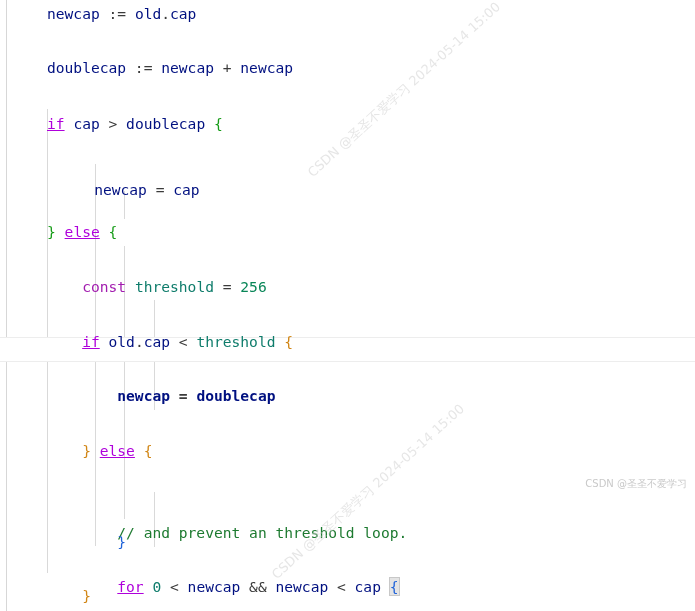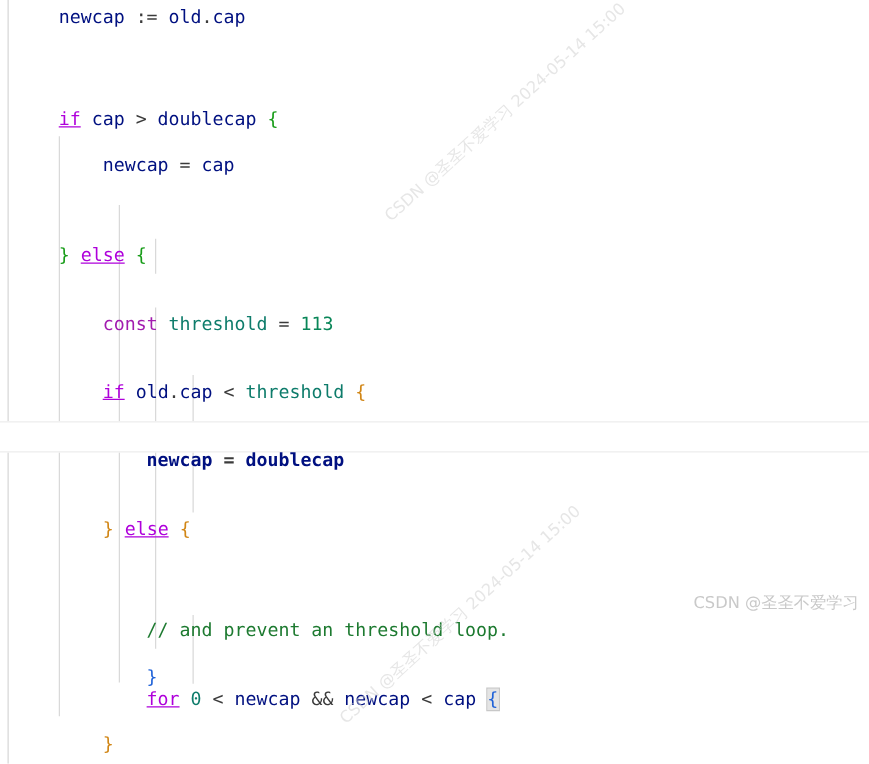--- a/index.html
+++ b/index.html
@@ -102,21 +102,21 @@
     opacity: 0.55;
     pointer-events: none;
     user-select: none;
   }
   #wm-corner {
     position: absolute;
     right: 8px;
     bottom: 6px;
     color: #c9c9c9;
     font-family: "DejaVu Sans", "Liberation Sans", sans-serif;
-    font-size: 13px;
+    font-size: 10px;
     white-space: nowrap;
     pointer-events: none;
     user-select: none;
   }
 </style>
 </head>
 <body>
 
 <div id="editor">
 
@@ -130,35 +130,38 @@
   <div class="indent-guide" style="left:154px; top:492px; height:55px;"></div>
 
   <div id="current-line" style="top:337px; height:25px;"></div>
 
   <div id="code">
 
     <div class="line" style="top:0px;">
       <span class="line-text" style="left:47px;"><span class="id">newcap</span><span class="op"> := </span><span class="id">old</span><span class="op">.</span><span class="id">cap</span></span>
     </div>
 
+    <div class="line" style="top:27px;">
+      <span class="line-text" style="left:47px;"><span class="id">doublecap</span><span class="op"> := </span><span class="id">newcap</span><span class="op"> + </span><span class="id">newcap</span></span>
+    </div>
 
     <div class="line" style="top:55px;">
       <span class="line-text" style="left:47px;"><span class="kw">if</span><span class="op"> </span><span class="id">cap</span><span class="op"> &gt; </span><span class="id">doublecap</span><span class="op"> </span><span class="br1">{</span></span>
     </div>
 
-    <div class="line" style="top:64px;">
+    <div class="line" style="top:94px;margin-left:12px;">
       <span class="line-text" style="left:47px;"><span class="op">    </span><span class="id">newcap</span><span class="op"> = </span><span class="id">cap</span></span>
     </div>
 
     <div class="line" style="top:109px;">
       <span class="line-text" style="left:47px;"><span class="br1">}</span><span class="op"> </span><span class="kw">else</span><span class="op"> </span><span class="br1">{</span></span>
     </div>
 
     <div class="line" style="top:137px;">
-      <span class="line-text" style="left:47px;"><span class="op">    </span><span class="kw2">const</span><span class="op"> </span><span class="teal">threshold</span><span class="op"> = </span><span class="num">113</span></span>
+      <span class="line-text" style="left:47px;"><span class="op">    </span><span class="kw2">const</span><span class="op"> </span><span class="teal">threshold</span><span class="op"> = </span><span class="num">256</span></span>
     </div>
 
     <div class="line" style="top:164px;">
       <span class="line-text" style="left:47px;"><span class="op">    </span><span class="kw">if</span><span class="op"> </span><span class="id">old</span><span class="op">.</span><span class="id">cap</span><span class="op"> &lt; </span><span class="teal">threshold</span><span class="op"> </span><span class="br2">{</span></span>
     </div>
 
     <div class="line" style="top:191px;">
       <span class="line-text" style="left:47px;font-weight:bold;"><span class="op">        </span><span class="id">newcap</span><span class="op"> = </span><span class="id">doublecap</span></span>
     </div>
 

